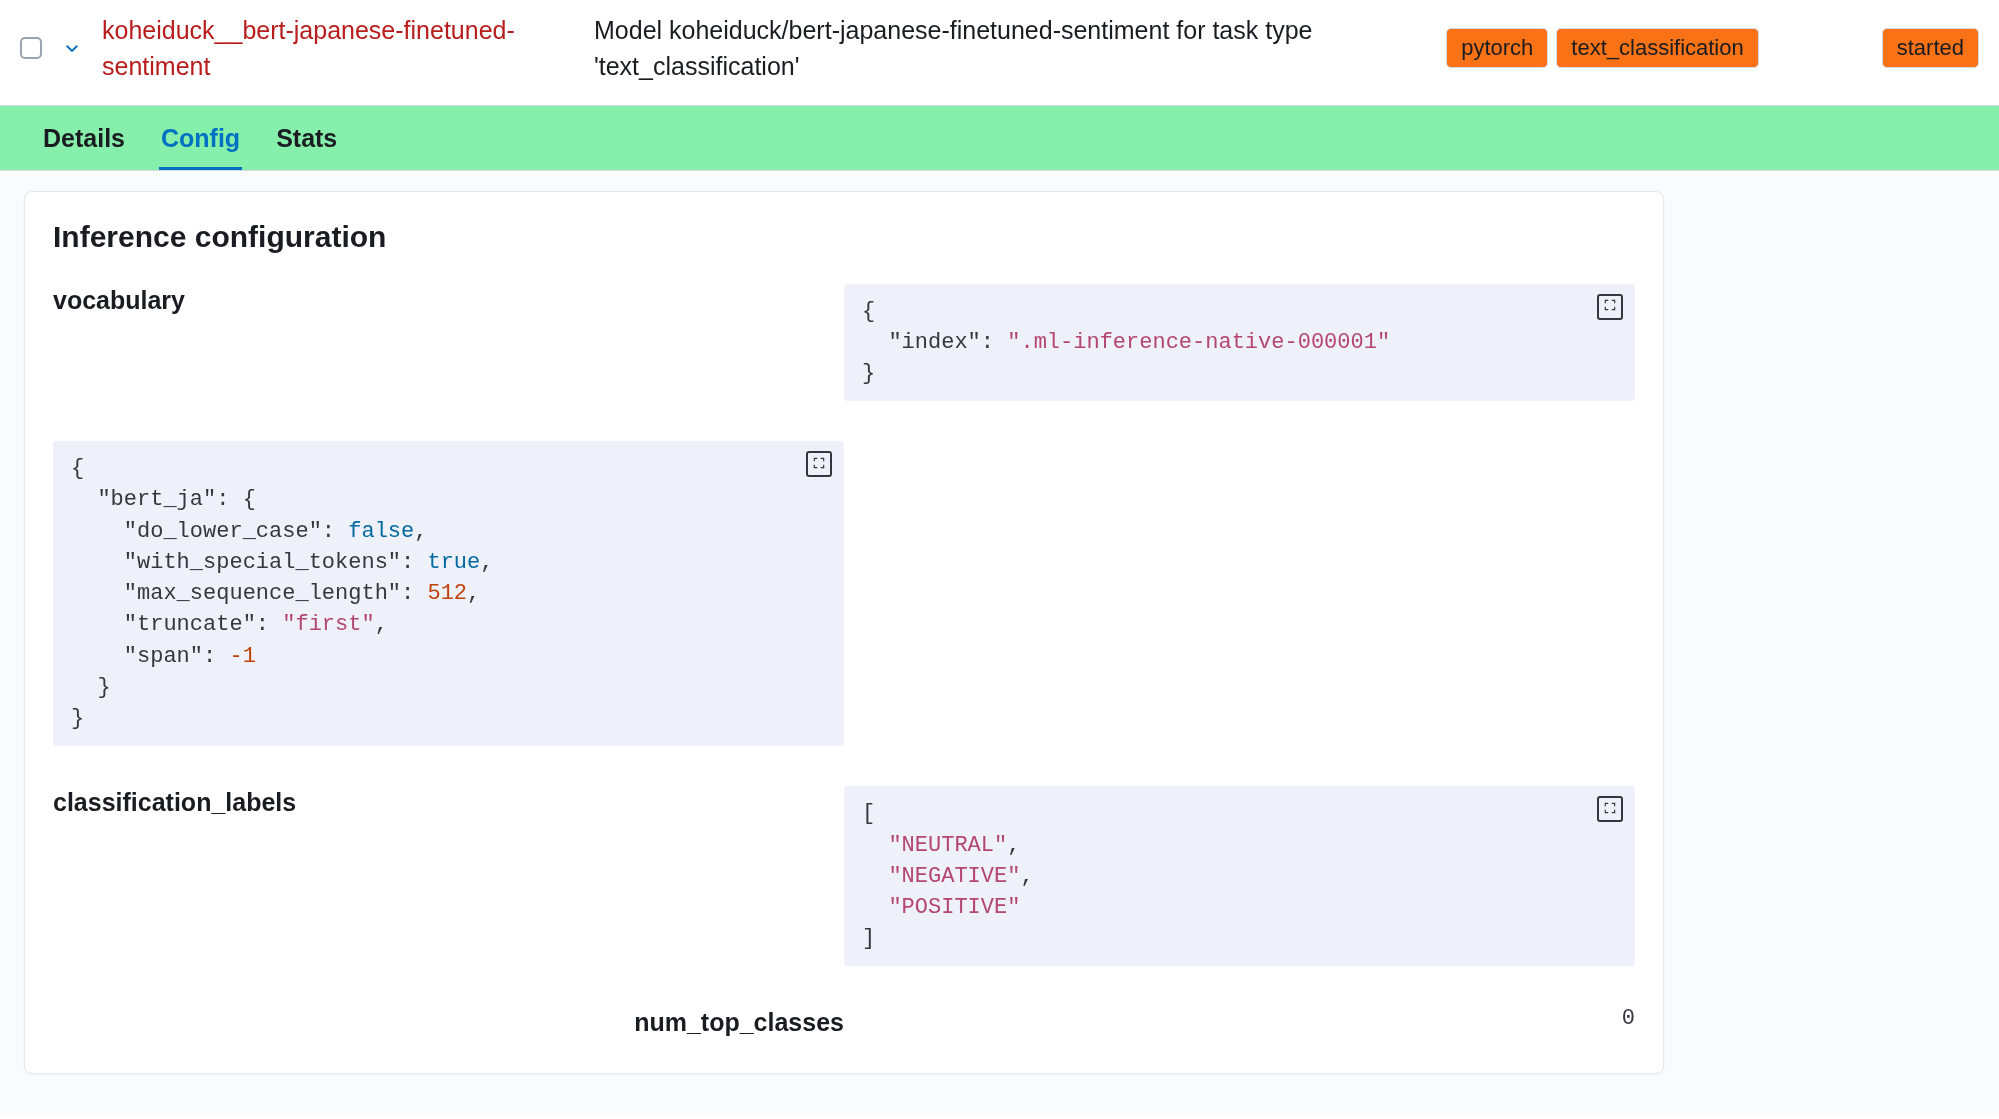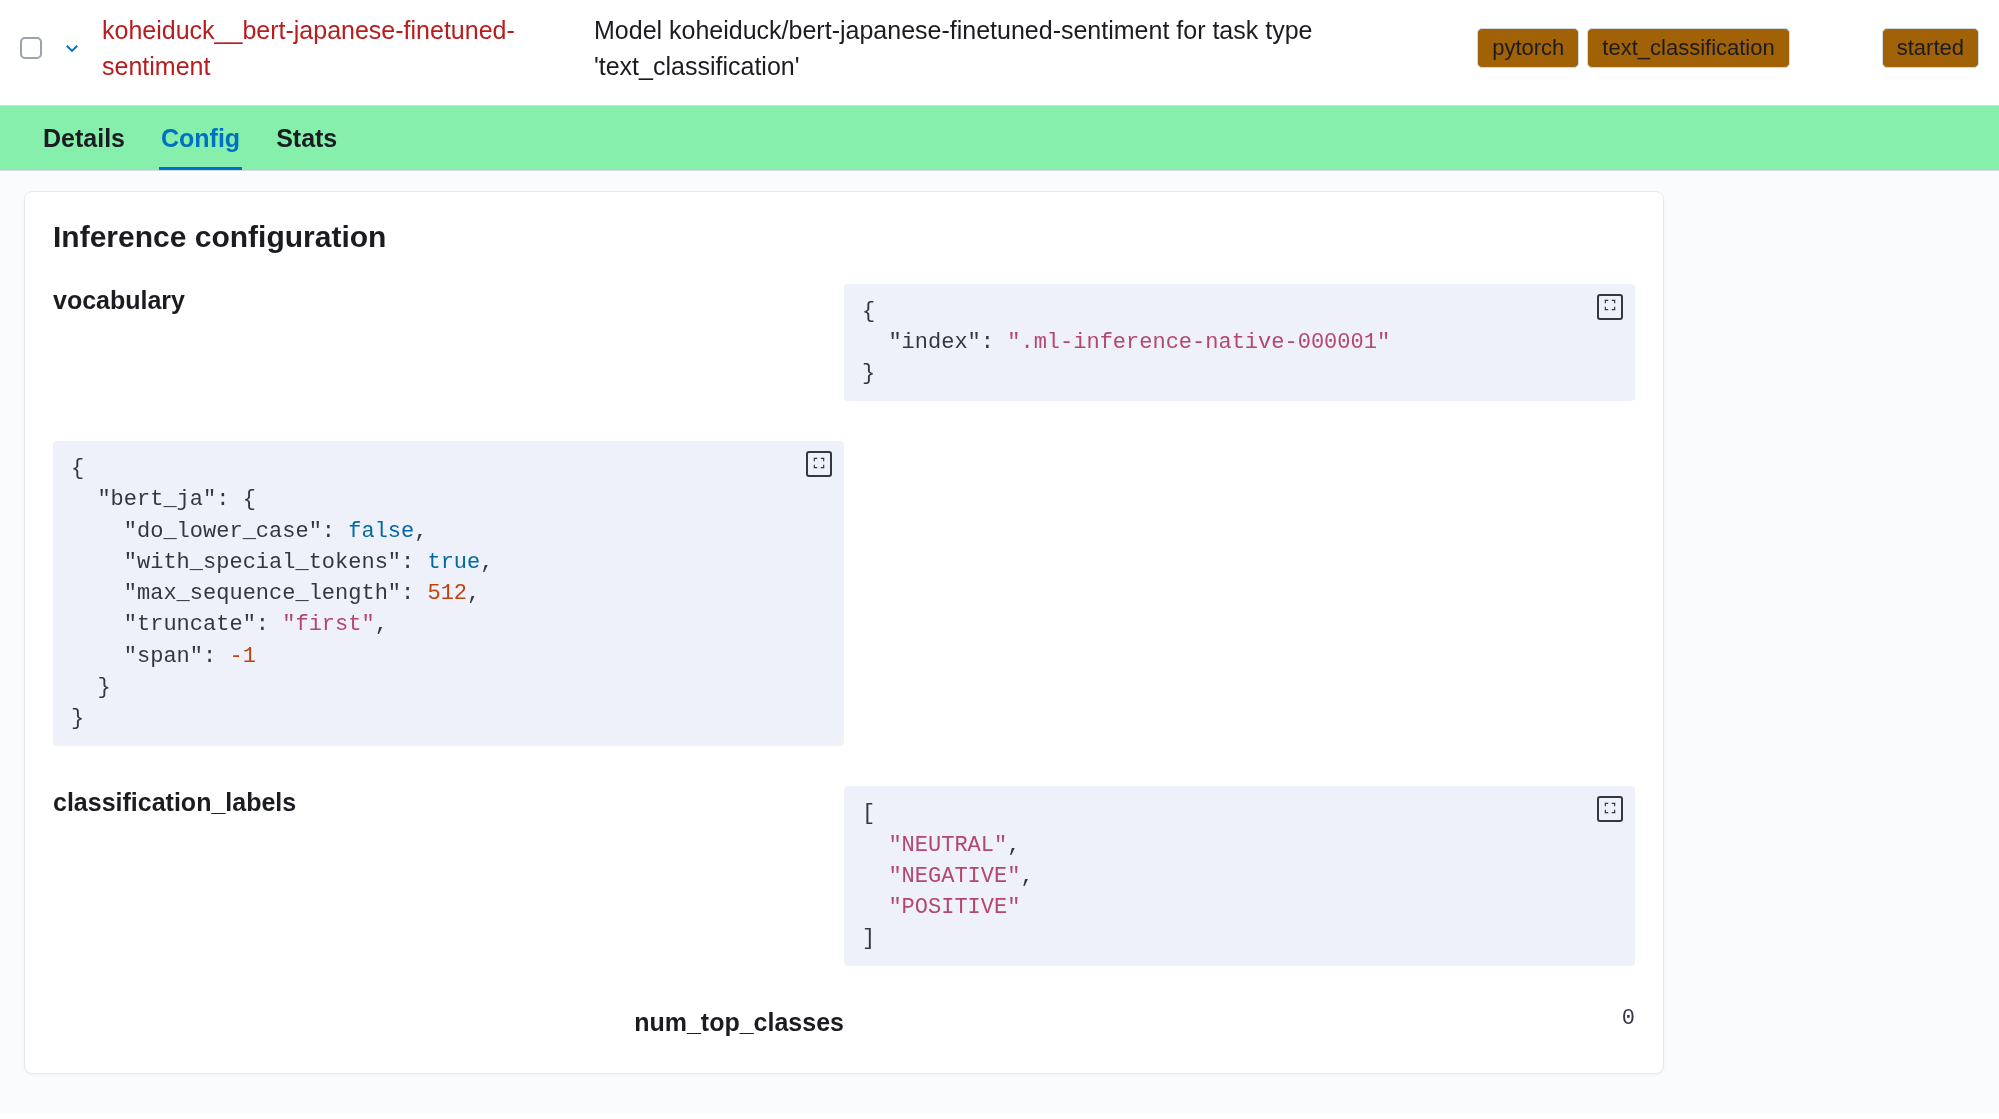--- a/index.html
+++ b/index.html
@@ -54,23 +54,23 @@
       gap: 8px;
       align-items: center;
       flex-shrink: 0;
     }
     .tag {
       border: 1px solid #d3dae6;
       border-radius: 5px;
       padding: 6px 14px;
       font-size: 22px;
       color: #1a1c21;
-      background: #a16207;
-    }
-    .tag-right { margin-left: 84px; }
+      background: #f97316;
+    }
+    .tag-right { margin-left: 115px; }
     .tabs {
       display: flex;
       gap: 32px;
       padding: 0 41px;
       border-bottom: 1px solid #d3dae6;
       background: #86efac;
     }
     .tab {
       padding: 18px 2px 14px 2px;
       font-size: 25px;

